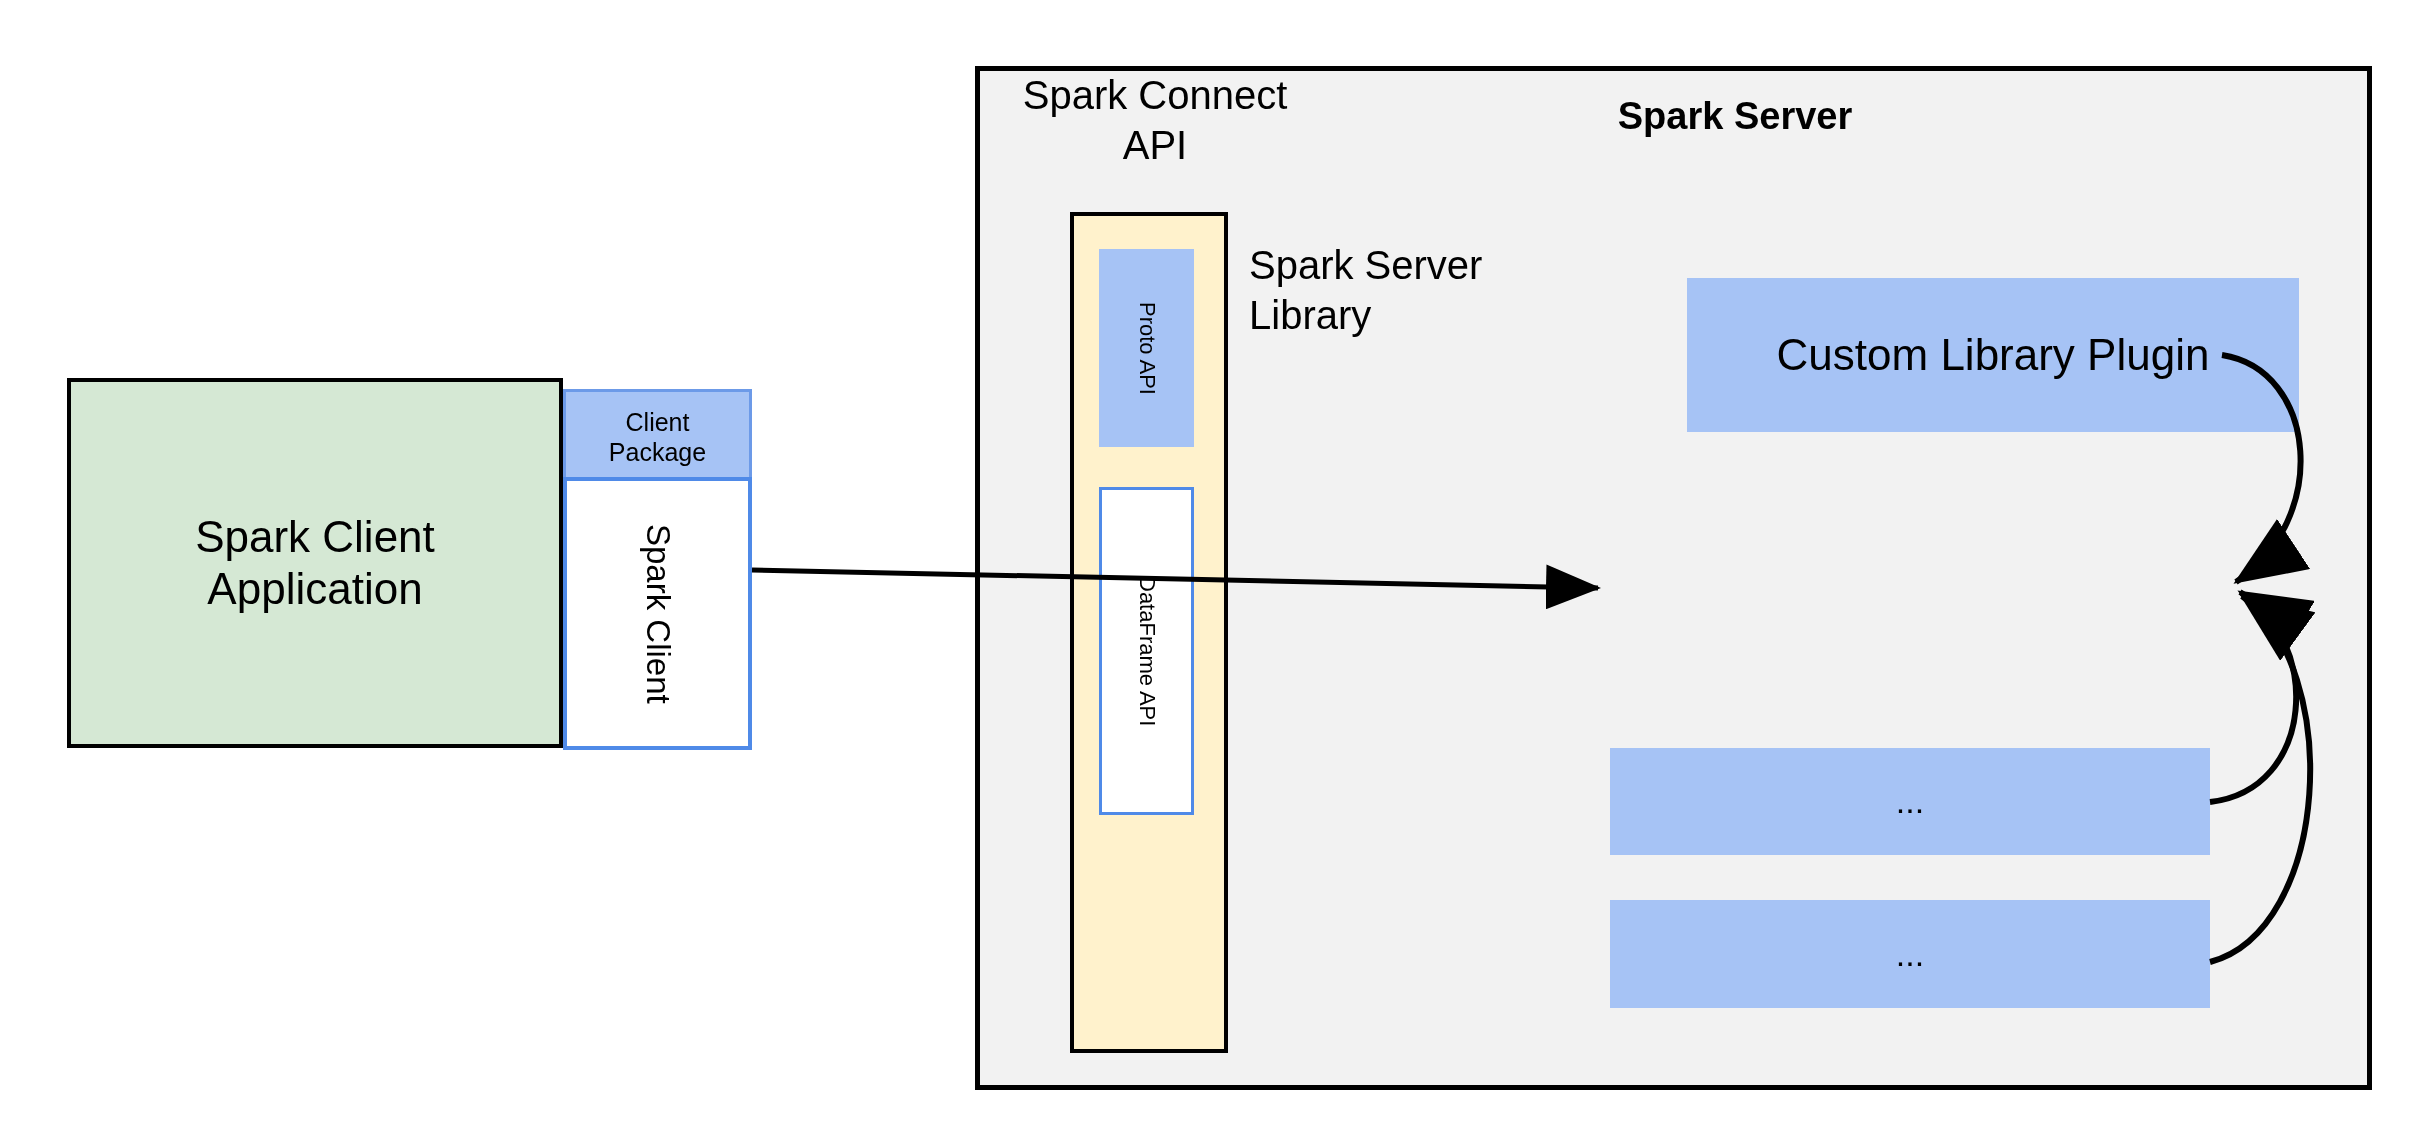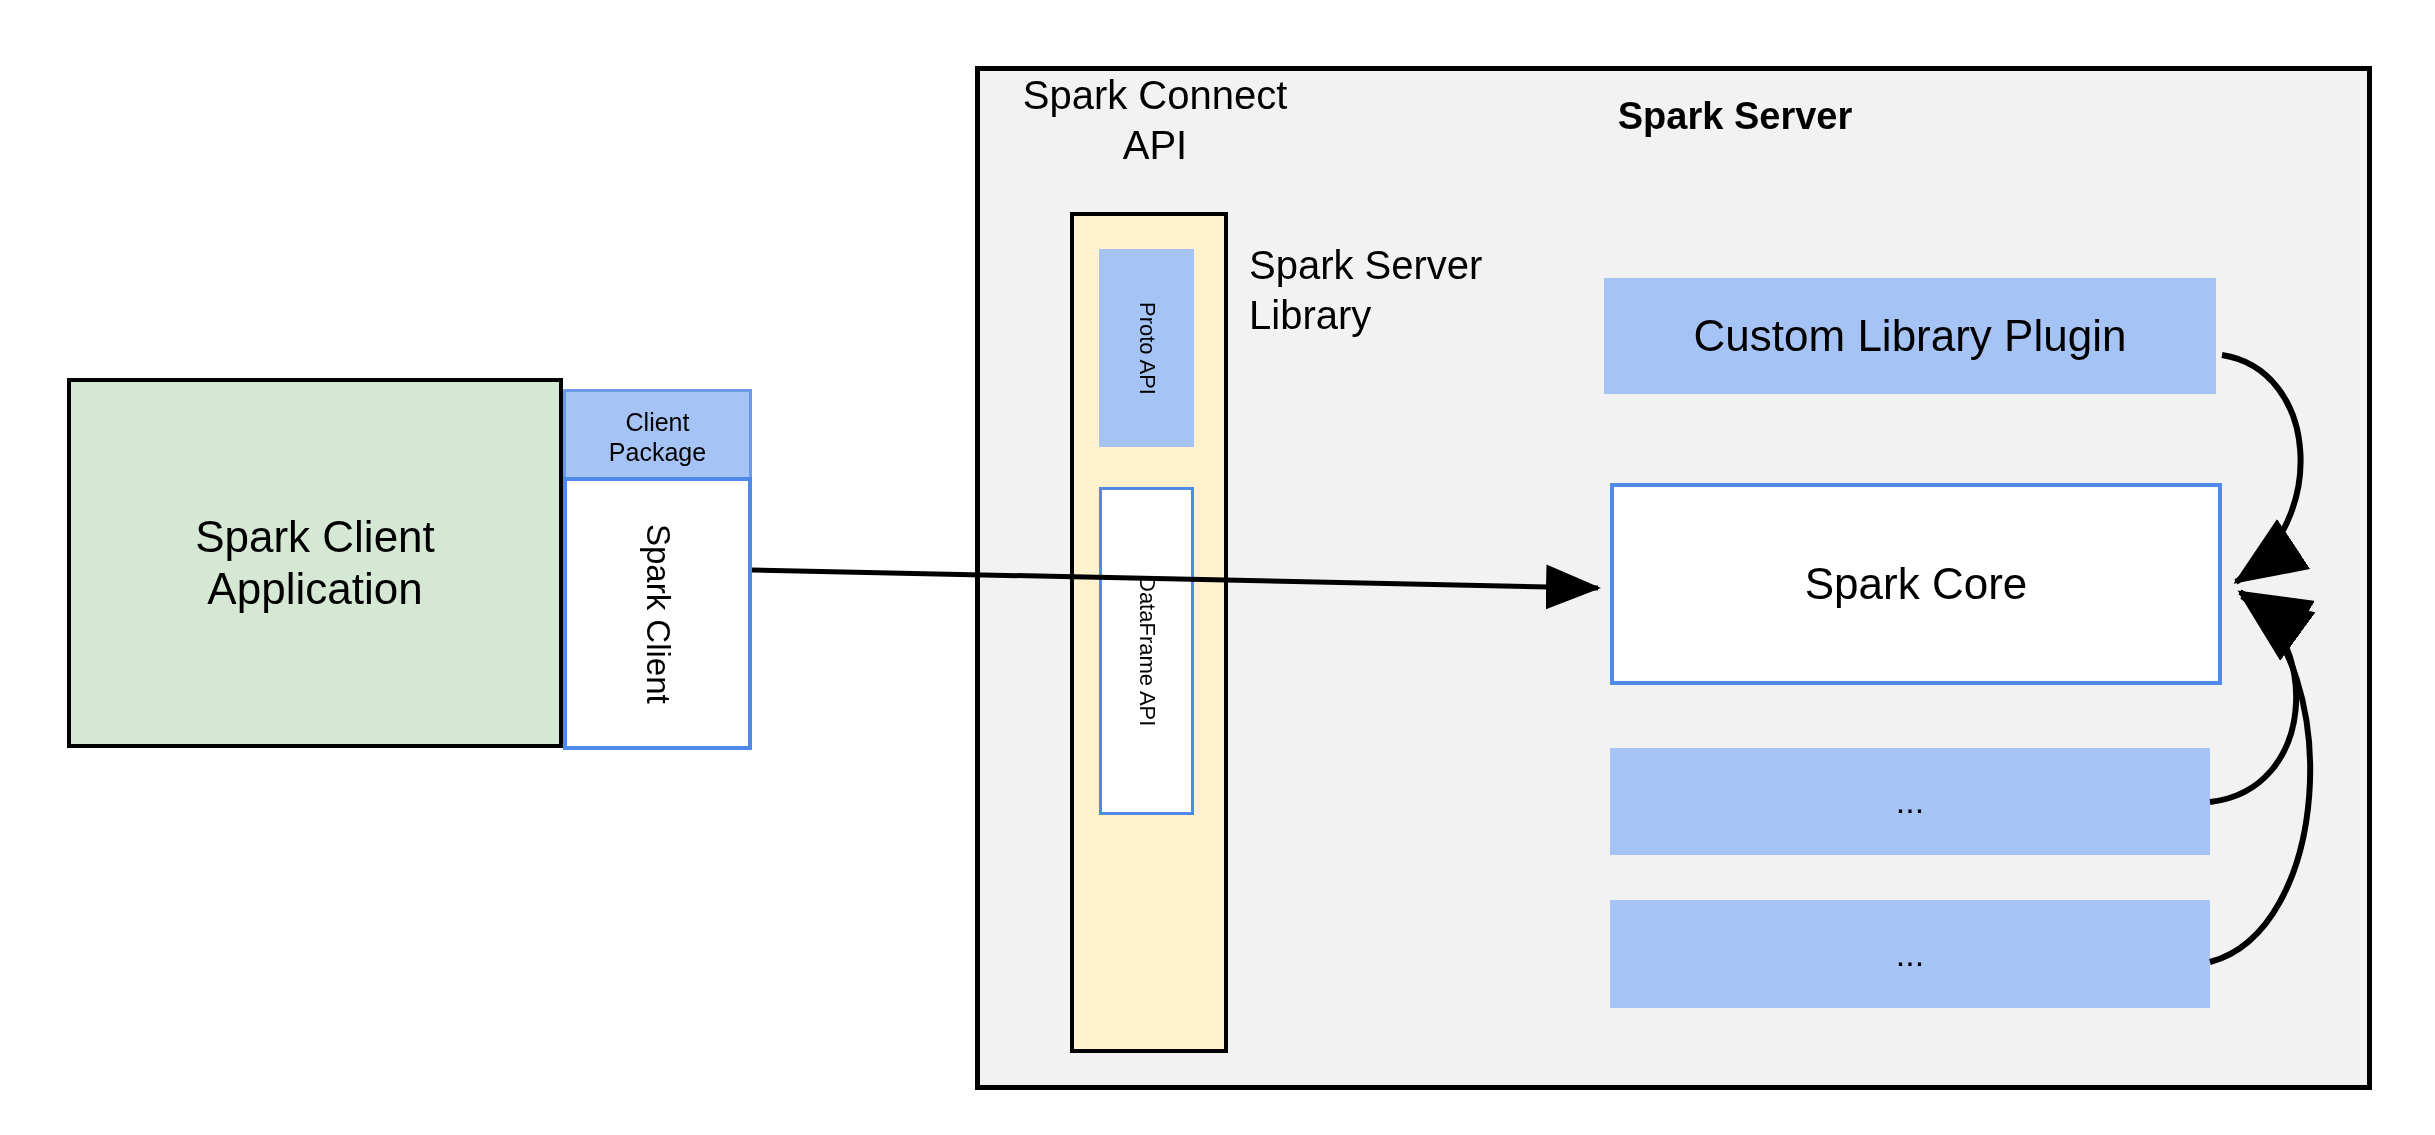--- a/index.html
+++ b/index.html
@@ -108,21 +108,21 @@
     border: 3px solid #4f8ae8;
     font-size: 22px;
   }
   #proto-api .vtext, #dataframe-api .vtext {
     writing-mode: vertical-rl;
     text-orientation: mixed;
     white-space: nowrap;
   }
 
   #custom-library-plugin {
-    left: 1604px; top: 278px; width: 612px; height: 116px;
+    left: 1687px; top: 278px; width: 612px; height: 154px;
     background: #a6c3f5;
     font-size: 44px;
   }
   #spark-core {
     left: 1610px; top: 483px; width: 612px; height: 202px;
     background: #ffffff;
     border: 4px solid #4f8ae8;
     font-size: 44px;
   }
   #ellipsis-box-1 {
@@ -173,21 +173,20 @@
   <div class="box" id="proto-api">
     <span class="vtext">Proto API</span>
   </div>
 
   <div class="box" id="dataframe-api">
     <span class="vtext">DataFrame API</span>
   </div>
 
   <div class="box" id="custom-library-plugin">Custom Library Plugin</div>
 
-  <div class="box" id="spark-core">Spark Core</div>
 
   <div class="box" id="ellipsis-box-1">...</div>
 
   <div class="box" id="ellipsis-box-2">...</div>
 
   <svg id="edges" viewBox="0 0 2435 1135">
     <defs>
       <marker id="arrowhead" markerWidth="11" markerHeight="9" refX="10.4" refY="4.5" orient="auto" markerUnits="strokeWidth">
         <path d="M0,0 L11,4.5 L0,9 z" fill="#000000"></path>
       </marker>

